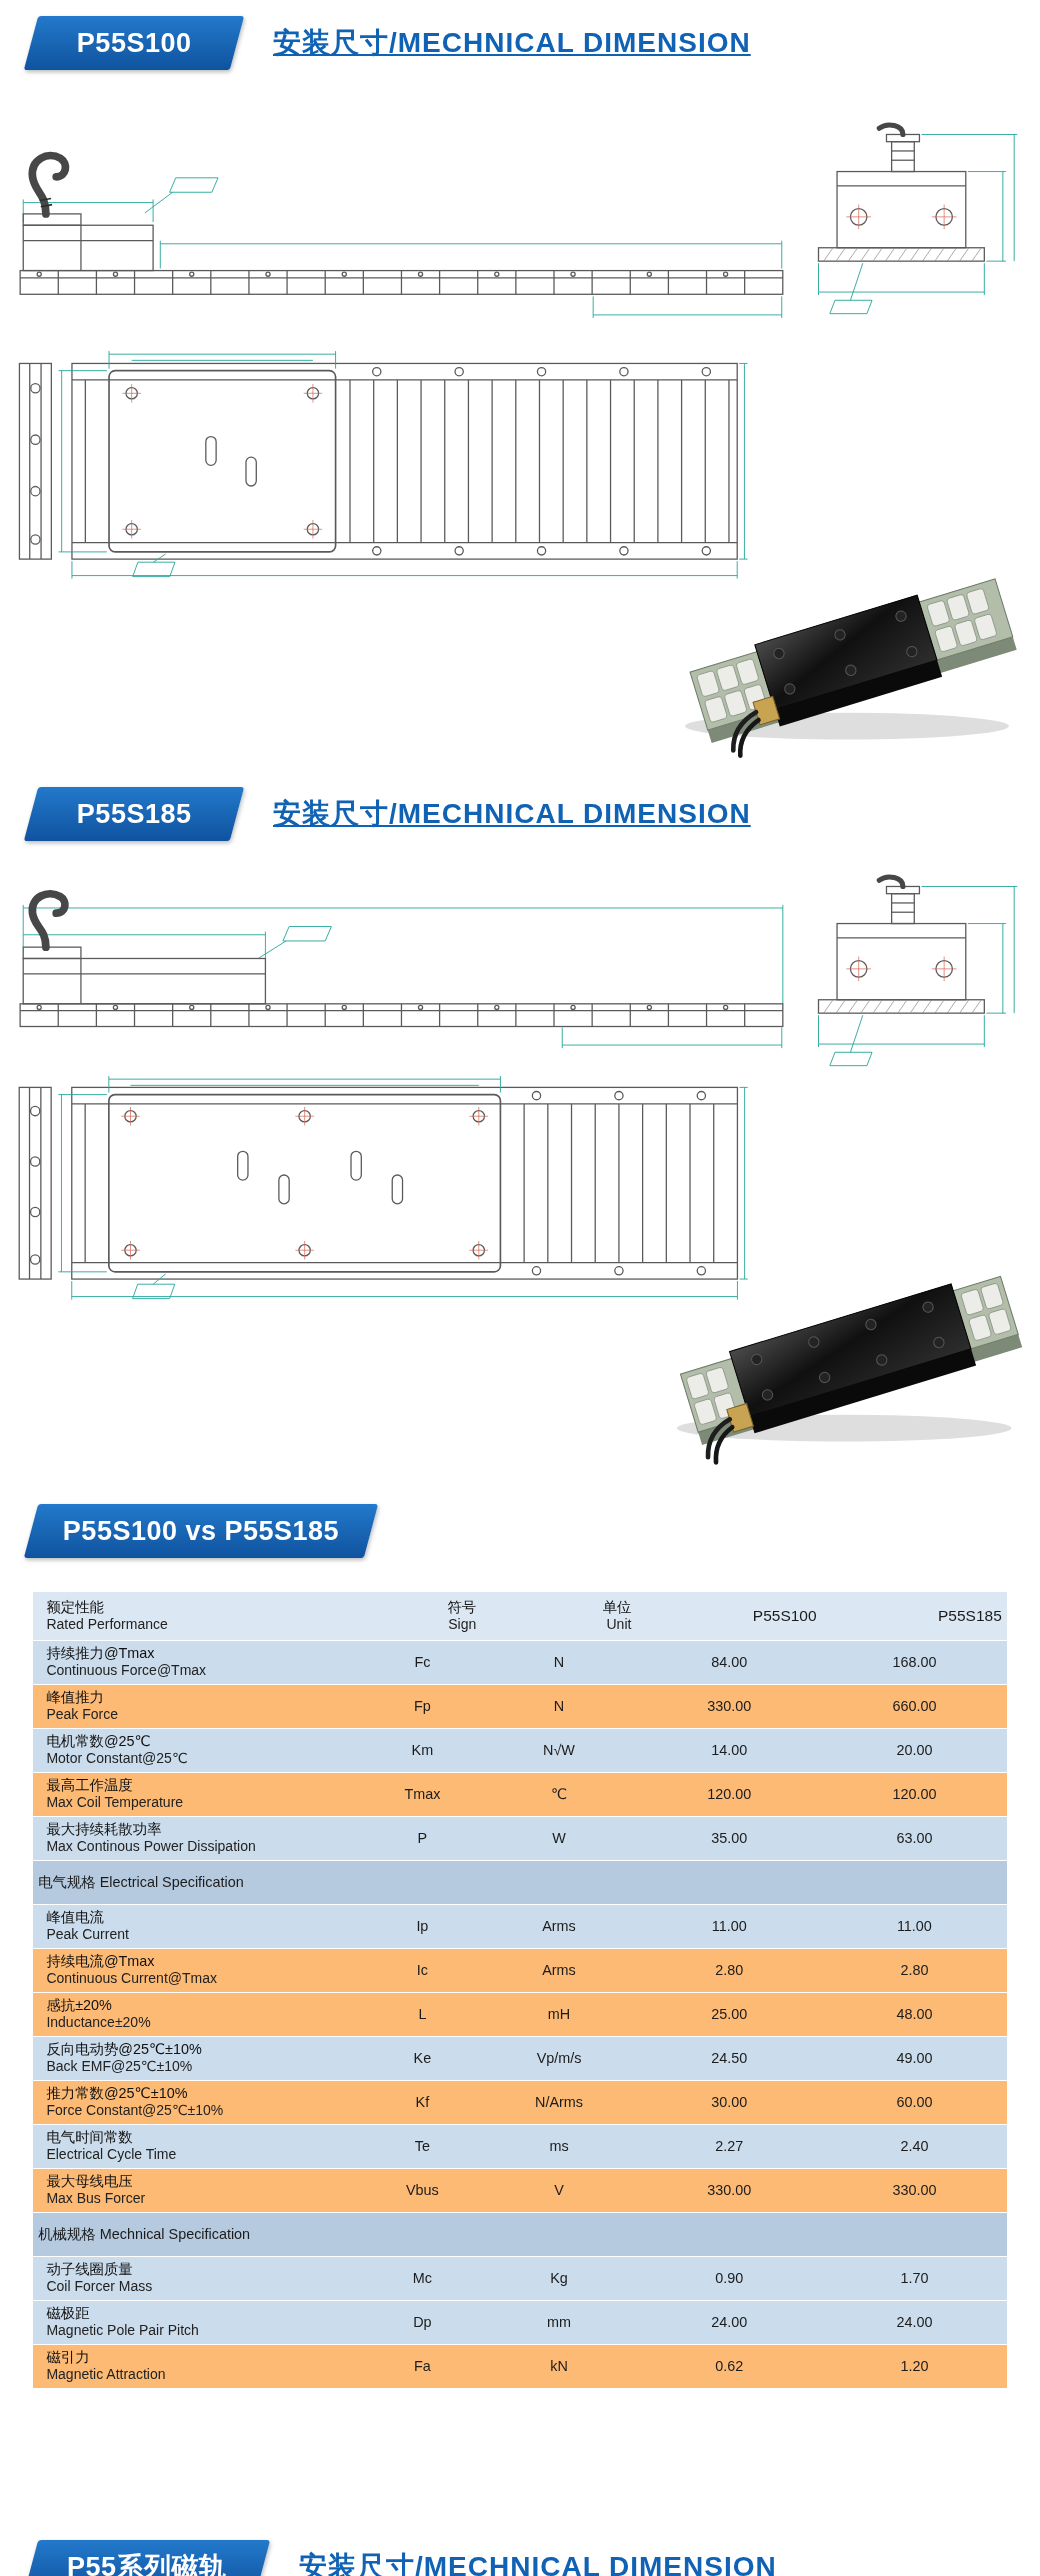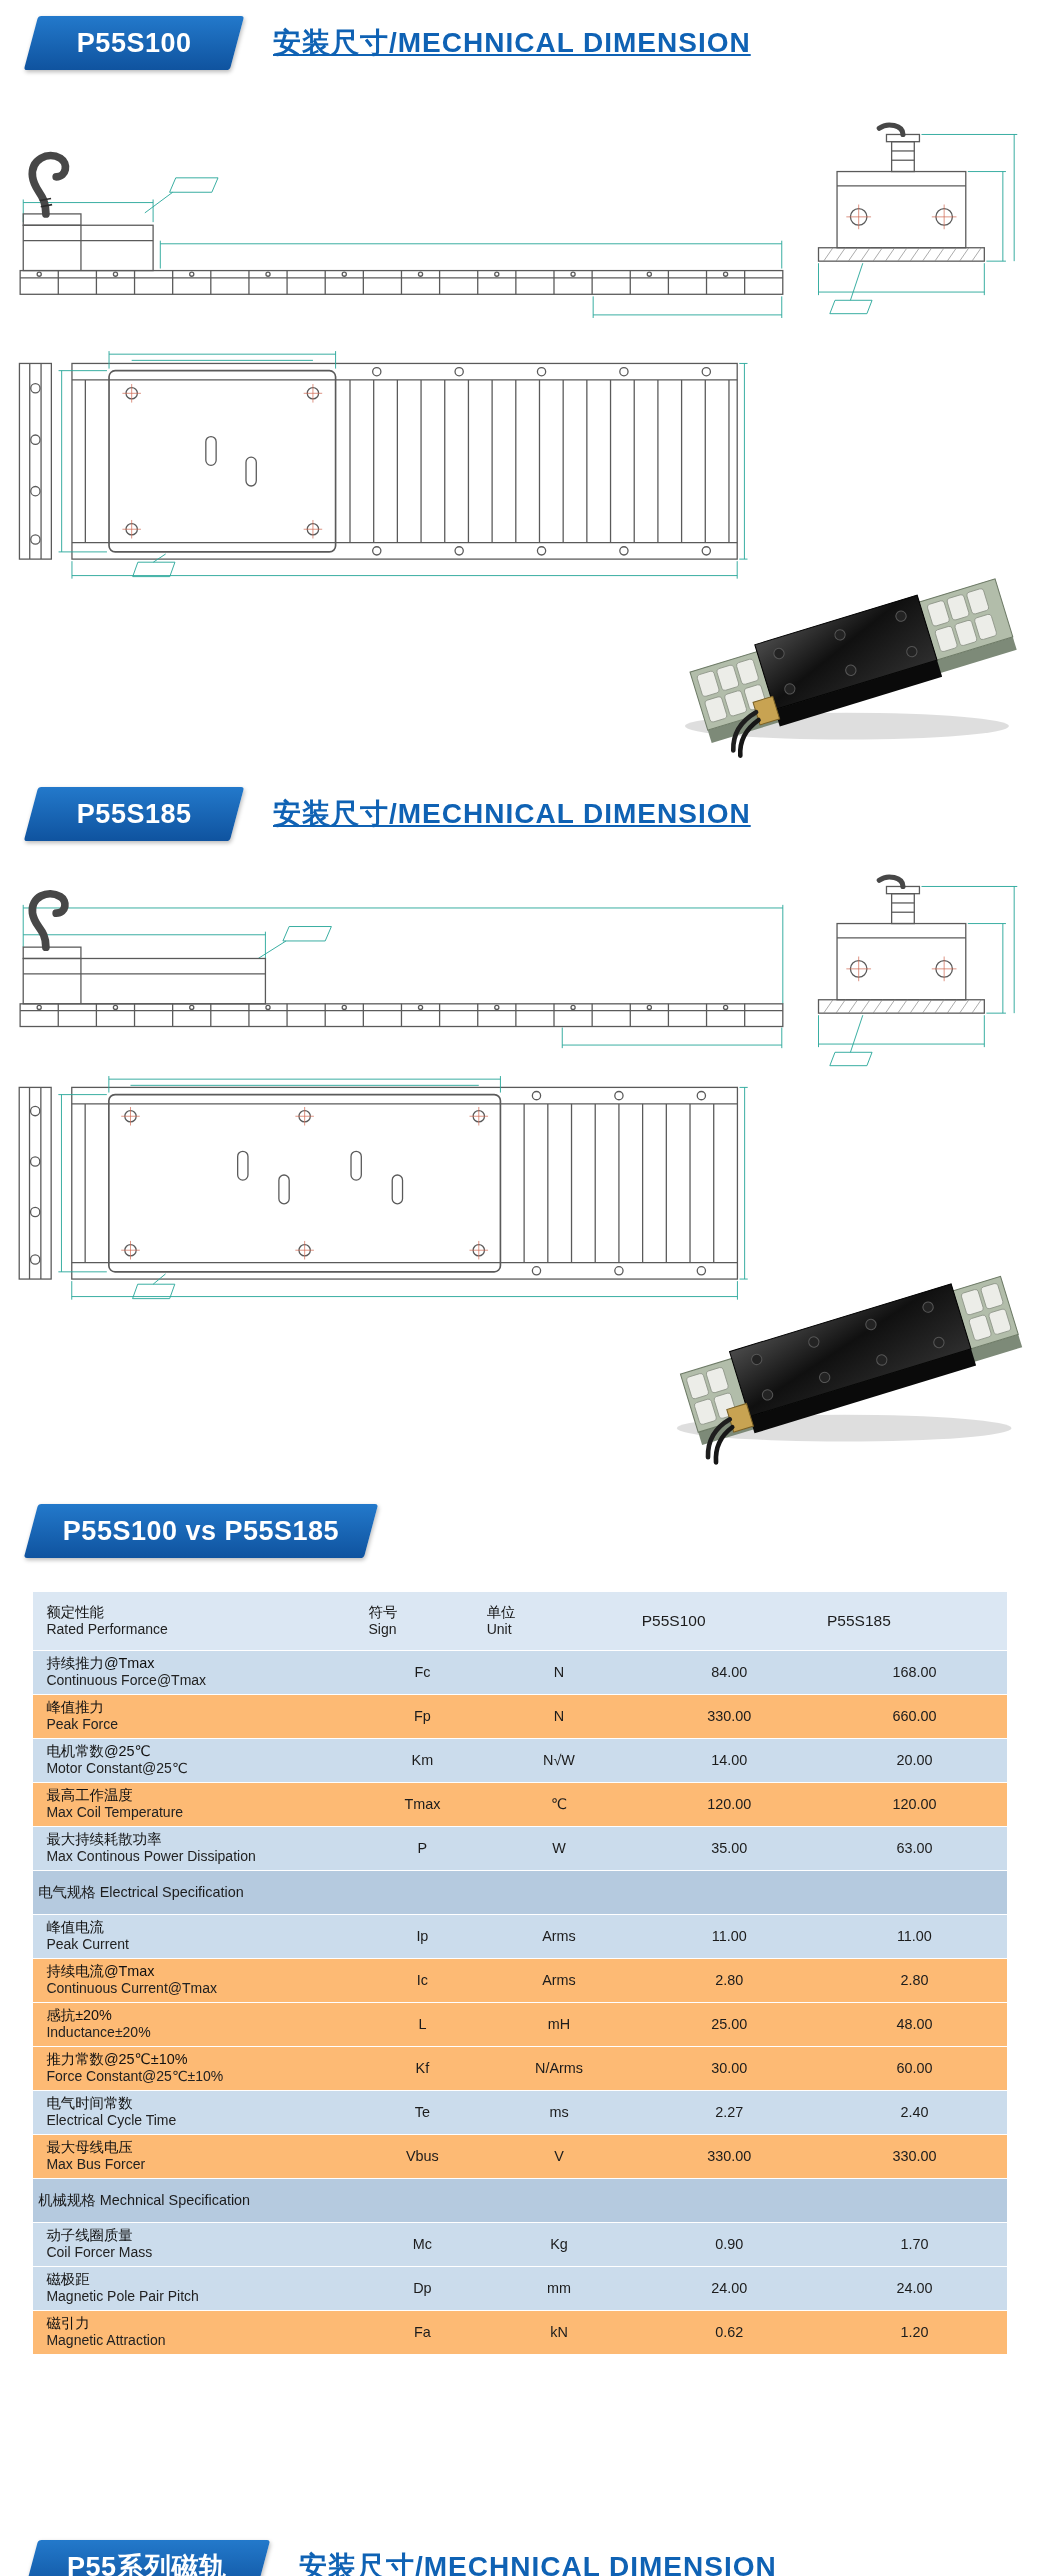--- a/index.html
+++ b/index.html
@@ -23,25 +23,25 @@
   svg { overflow:visible; }
   .ln  { fill:none; stroke:#5a5a5a; stroke-width:2.5; }
   .thin{ fill:none; stroke:#8a8a8a; stroke-width:1.4; }
   .dim { fill:none; stroke:#2aa79b; stroke-width:1.8; }
   .redln{ fill:none; stroke:#cf6a54; stroke-width:1.4; }
   .cable{ fill:none; stroke:#474747; stroke-width:15; stroke-linecap:round; }
 
   
   .spec-table { width:974px; border-collapse:collapse; table-layout:fixed; }
   .spec-table tr { height:44px; }
-  .spec-table tr.header-row { height:58px; background:#dbe7f3; border-bottom:1.5px solid #9fb8d2; }
+  .spec-table tr.header-row { height:48px; background:#dbe7f3; border-bottom:1.5px solid #9fb8d2; }
   .spec-table td, .spec-table th { font-size:14.4px; color:#1c1c1c; font-weight:400; padding:3.1px 5.2px; border-bottom:1px solid #ffffff; vertical-align:middle; }
   .spec-table .name-cell { text-align:left; padding-left:13.4px; }
   .spec-table .c { text-align:center; }
-  .spec-table th { text-align:left; }
+  .spec-table th { text-align:right; }
   .spec-table th.name-cell { text-align:left; }
   .spec-table .zh { font-size:14.4px; color:#111; line-height:1.25; }
   .spec-table .en { font-size:14px; color:#222; line-height:1.25; }
   .spec-table th .zh, .spec-table th .en { text-align:inherit; }
   .spec-table .model { font-size:15.5px; }
   .row-dark  { background:#cbdcec; }
   .row-light { background:#fdba74; }
   .section-row { background:#b5cadf;margin-left:26px; }
   .section-cell { text-align:left; padding-left:13.4px; font-size:14.4px; color:#111; }
 </style>
@@ -615,20 +615,30 @@
           <tr class="row-light">
             <td class="name-cell">
               <div class="zh">感抗±20%</div>
               <div class="en">Inductance±20%</div>
             </td>
             <td class="c">L</td>
             <td class="c">mH</td>
             <td class="c">25.00</td>
             <td class="c">48.00</td>
           </tr>
+          <tr class="row-dark">
+            <td class="name-cell">
+              <div class="zh">反向电动势@25℃±10%</div>
+              <div class="en">Back EMF@25℃±10%</div>
+            </td>
+            <td class="c">Ke</td>
+            <td class="c">Vp/m/s</td>
+            <td class="c">24.50</td>
+            <td class="c">49.00</td>
+          </tr>
           <tr class="row-light">
             <td class="name-cell">
               <div class="zh">推力常数@25℃±10%</div>
               <div class="en">Force Constant@25℃±10%</div>
             </td>
             <td class="c">Kf</td>
             <td class="c">N/Arms</td>
             <td class="c">30.00</td>
             <td class="c">60.00</td>
           </tr>

